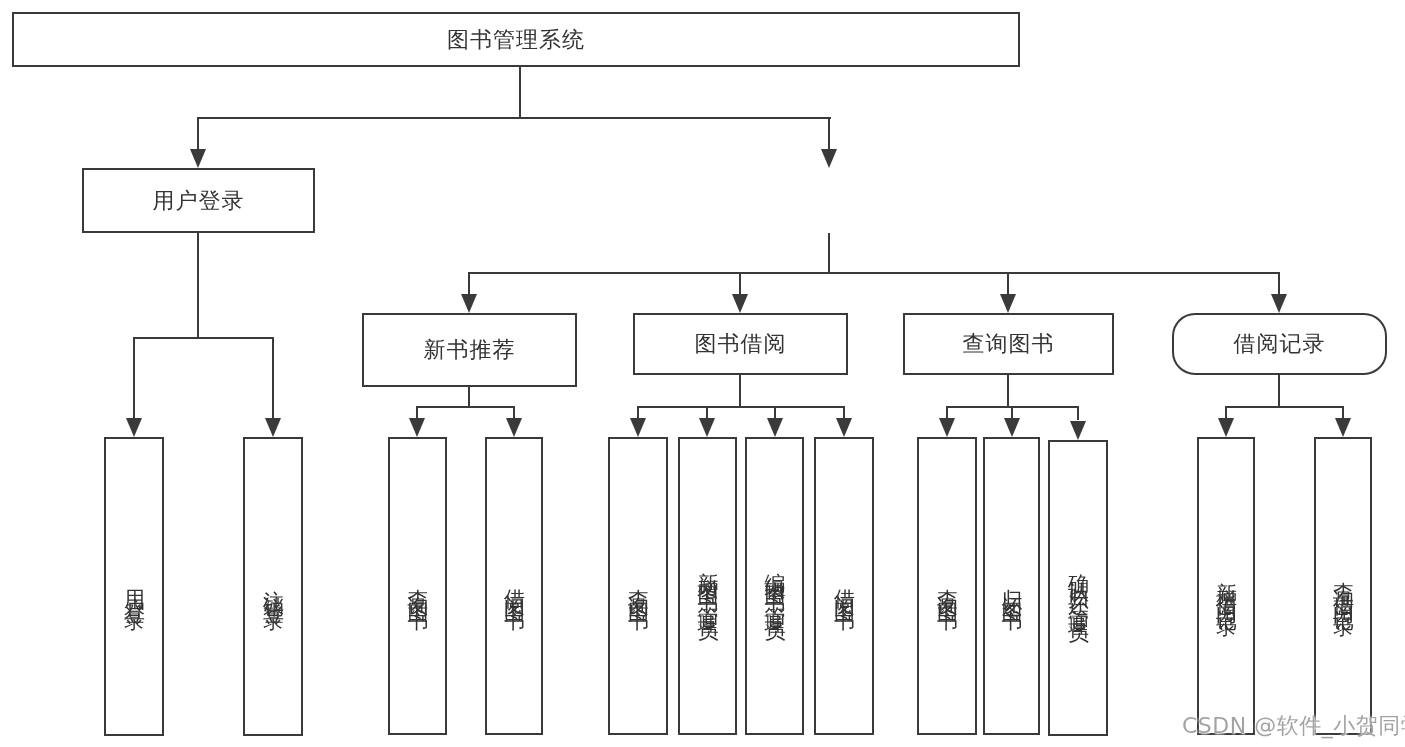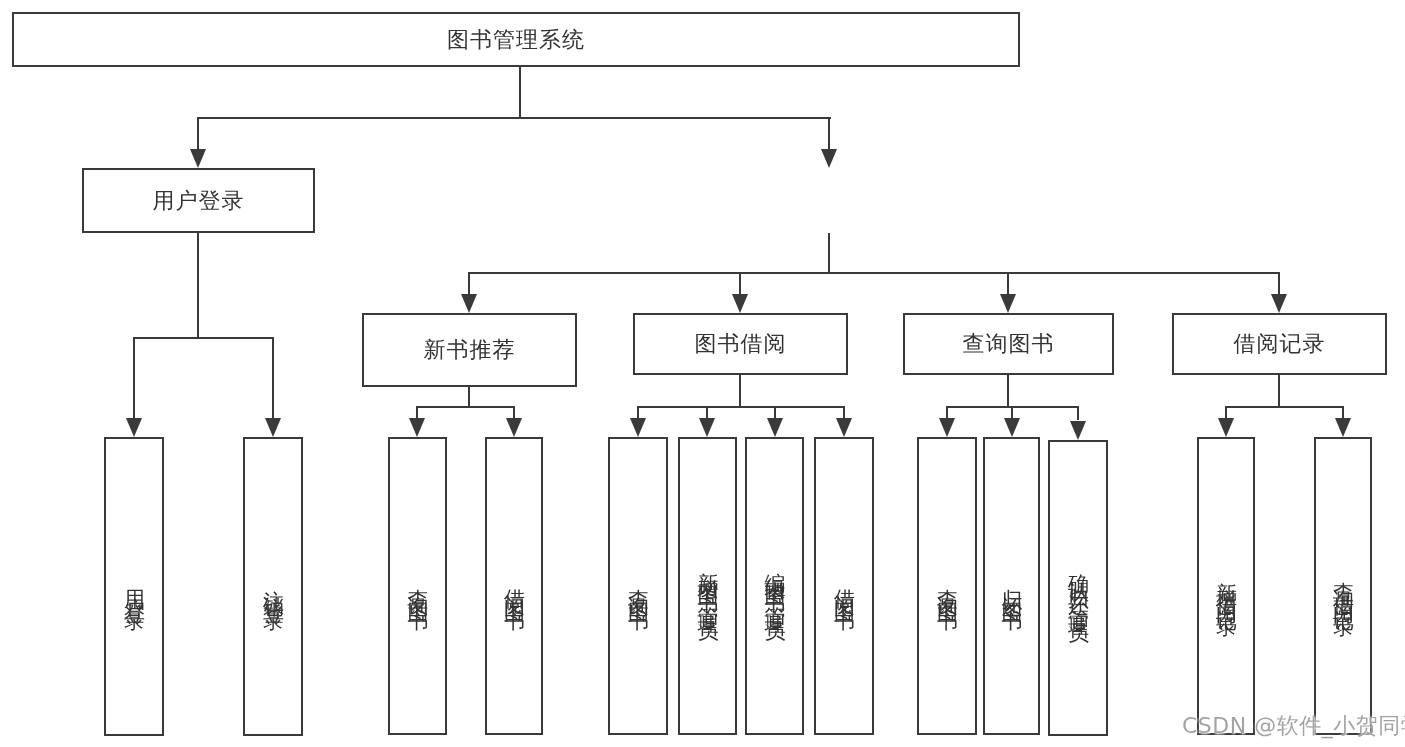--- a/index.html
+++ b/index.html
@@ -84,21 +84,21 @@
   </div>
 
   <div class="node" style="left:633px; top:313px; width:215px; height:62px;">
     <span>图书借阅</span>
   </div>
 
   <div class="node" style="left:903px; top:313px; width:211px; height:62px;">
     <span>查询图书</span>
   </div>
 
-  <div class="node" style="left:1172px; top:313px; width:215px; height:62px;">
+  <div class="node" style="left:1172px; top:313px; width:215px; height:62px;border-radius:23px;">
     <span>借阅记录</span>
   </div>
 
   <div class="node leaf" style="left:104px; top:437px; width:60px; height:299px;">
     <span class="vtext">用户登录</span>
   </div>
 
   <div class="node leaf" style="left:243px; top:437px; width:60px; height:299px;">
     <span class="vtext">注销登录</span>
   </div>

